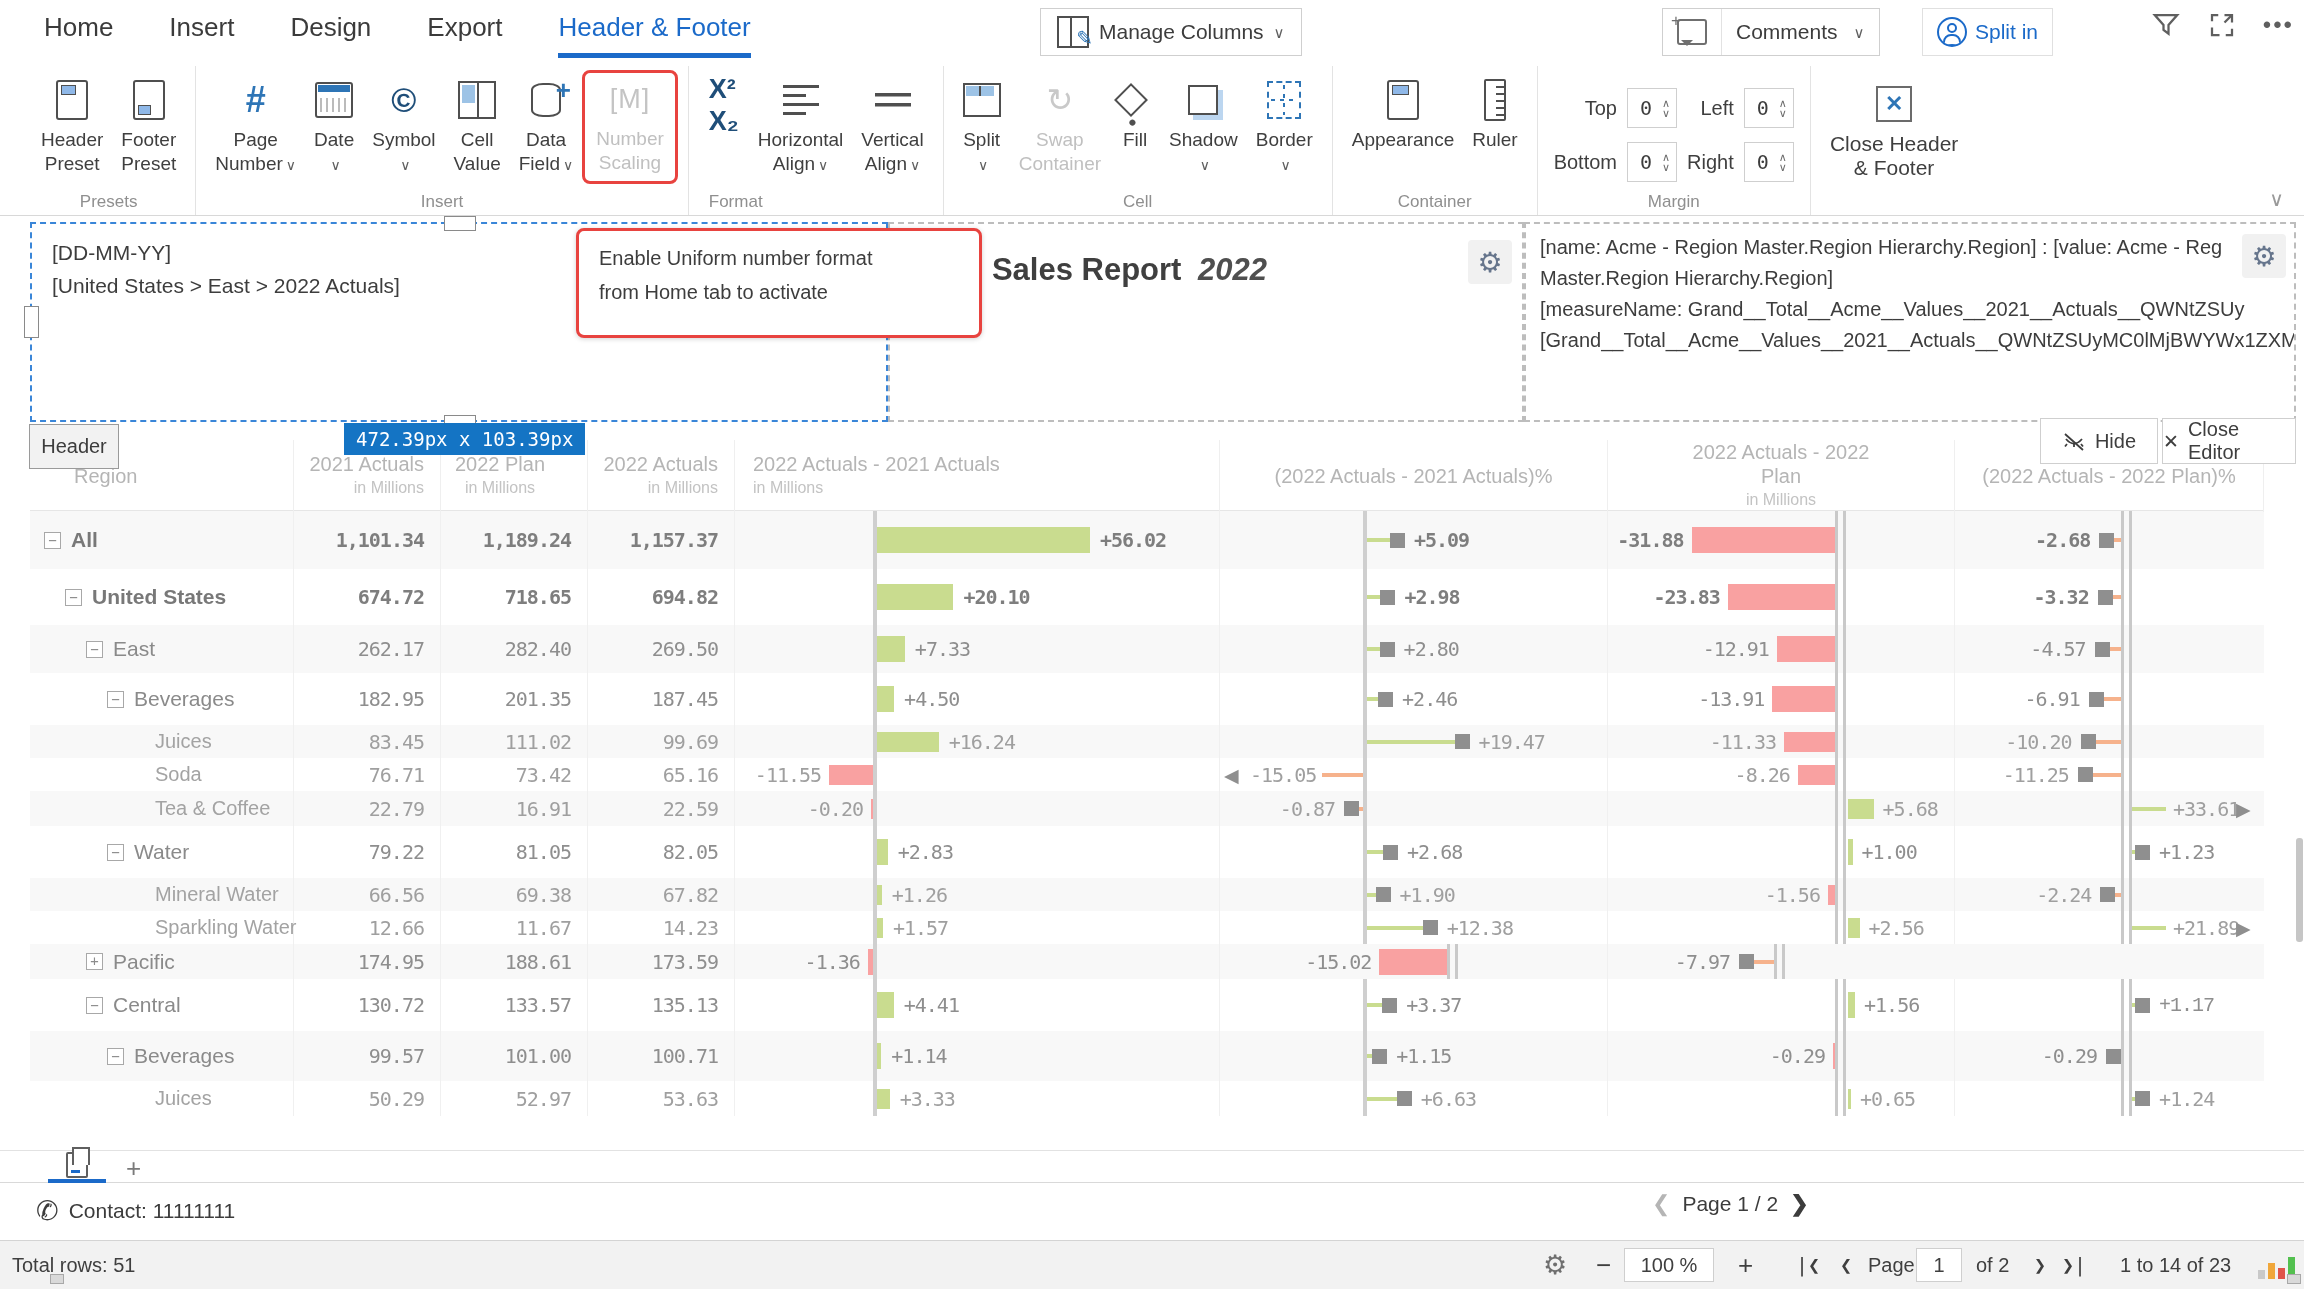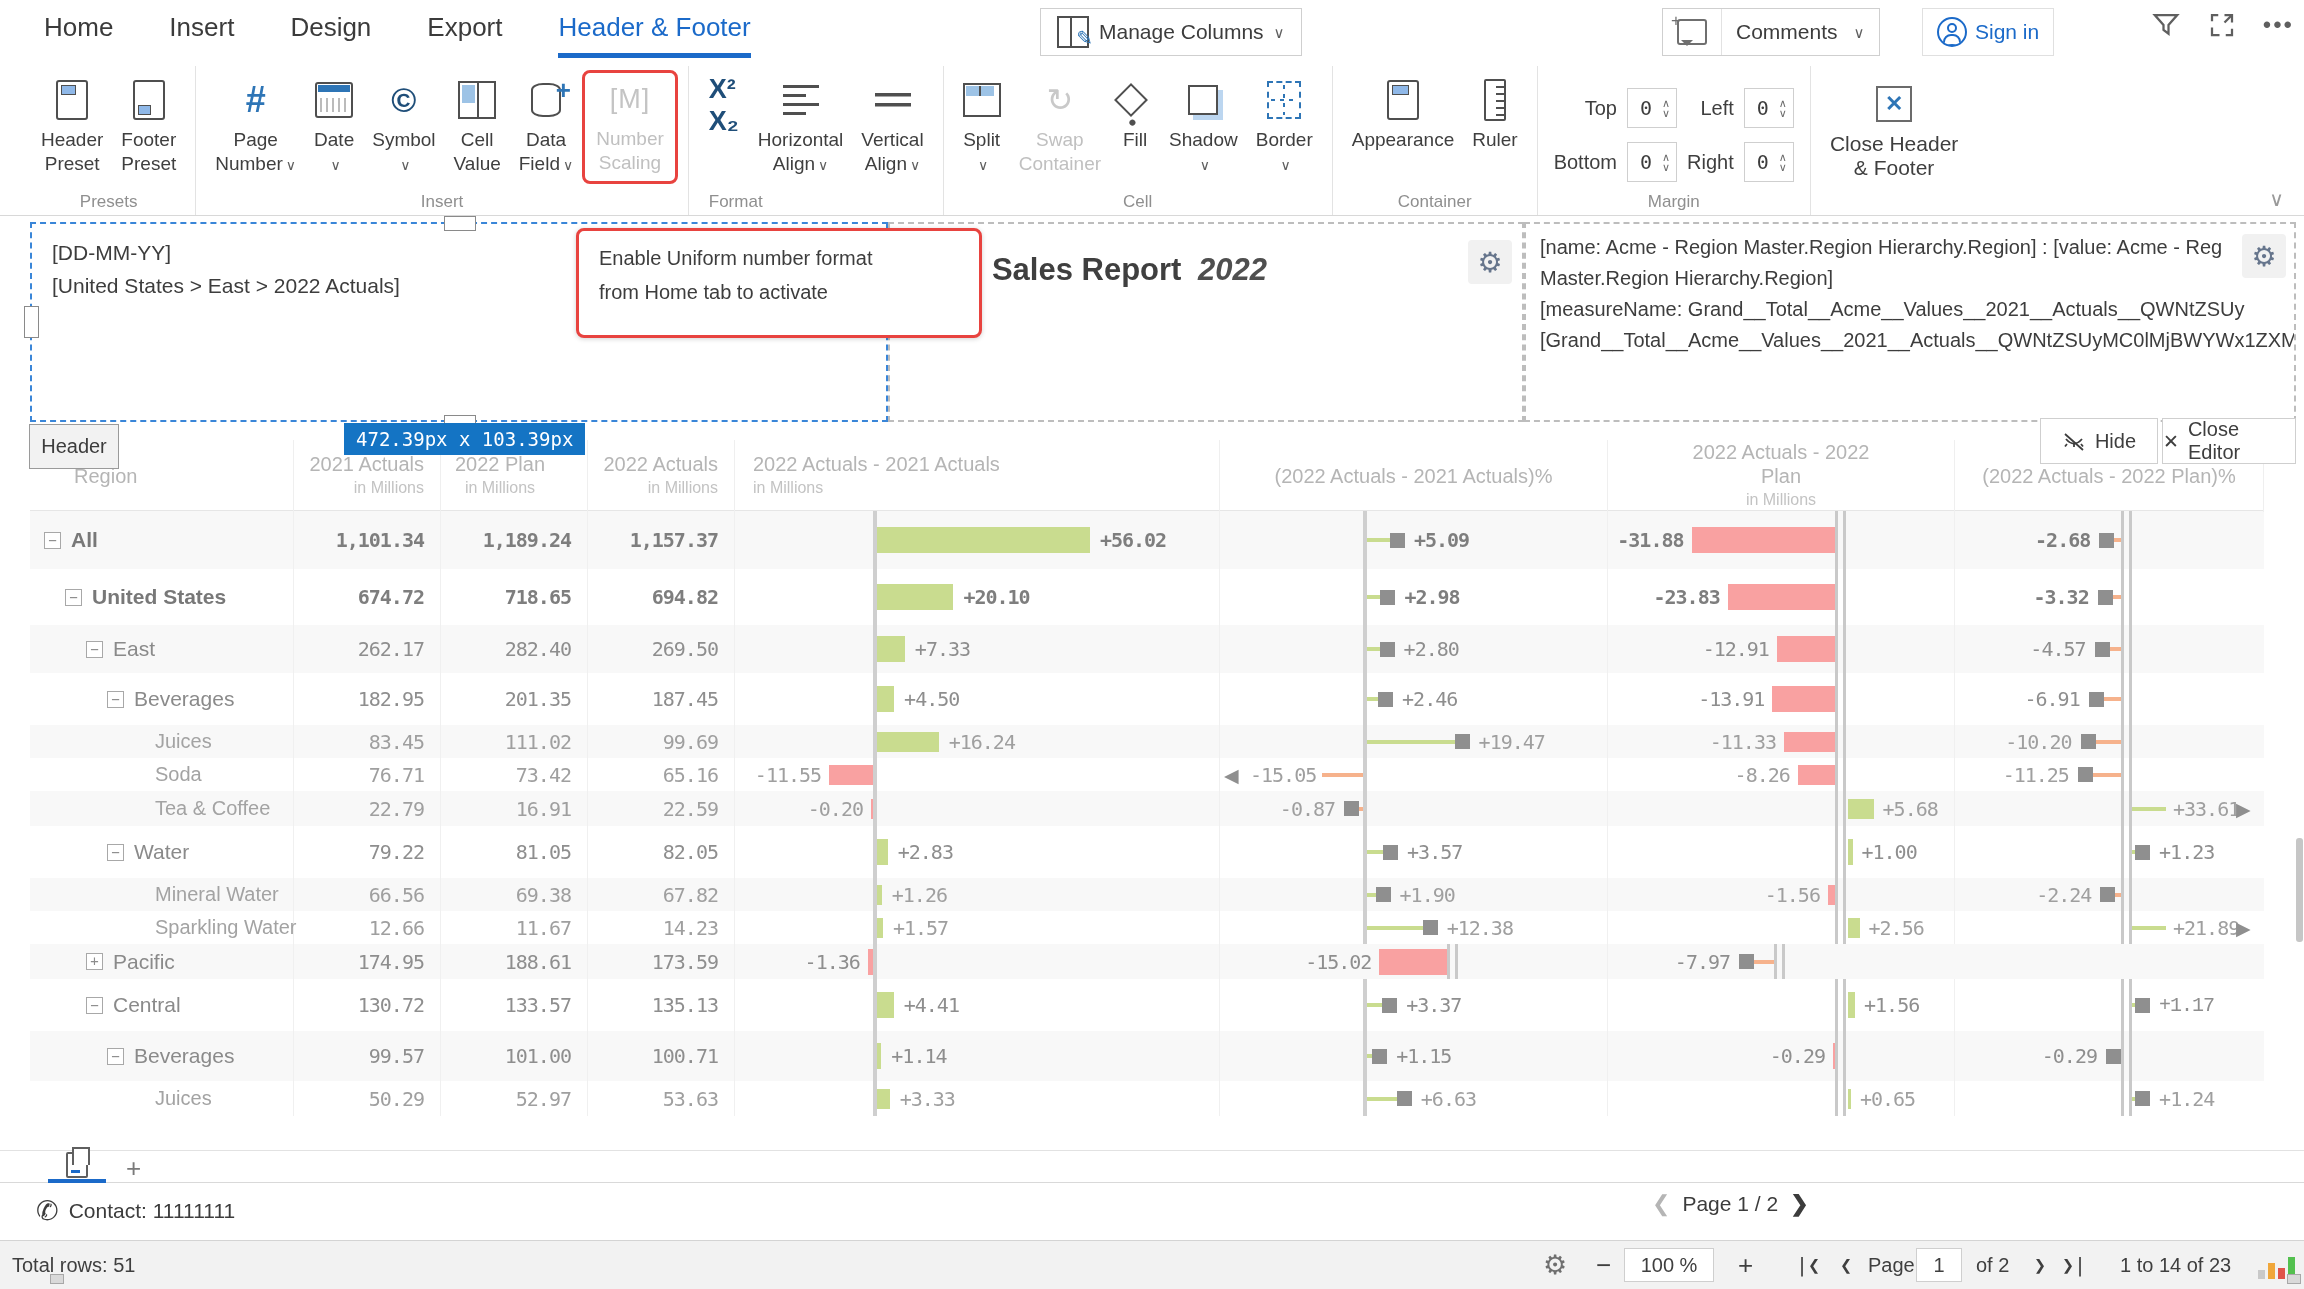--- a/index.html
+++ b/index.html
@@ -201,21 +201,21 @@
       <span class="cm-label">
           <span>Comments</span>
           <span class="chev">∨</span>
         </span>
     </div>
     <div class="btnbox si-box">
       <span style="width:26px;height:26px;border:2px solid #1b6ac9;border-radius:50%;position:relative;overflow:hidden;display:inline-block;">
           <span style="position:absolute;left:8px;top:4px;width:10px;height:10px;border:2px solid #1b6ac9;border-radius:50%;box-sizing:border-box;"></span>
           <span style="position:absolute;left:4px;top:15px;width:18px;height:12px;border:2px solid #1b6ac9;border-radius:8px 8px 0 0;box-sizing:border-box;"></span>
         </span>
-      <span class="si-label">Sign in</span>
+      <span class="si-label">Split in</span>
     </div>
     <div class="topicons">
       <svg width="30" height="30" viewBox="0 0 24 24">
           <path d="M3 4h18l-7 8v7l-4-3v-4z" fill="none" stroke="#5f5f5f" stroke-width="1.8"></path>
         </svg>
       <svg width="30" height="30" viewBox="0 0 24 24">
           <path d="M4 9v-5h5 M20 15v5h-5 M14 4h6v6 M4 14v6h6" fill="none" stroke="#5f5f5f" stroke-width="1.8"></path>
           <path d="M14 10l6-6" stroke="#5f5f5f" stroke-width="1.8"></path>
         </svg>
       <span style="font-size:24px;color:#5f5f5f;letter-spacing:2px;">•••</span>
@@ -760,21 +760,21 @@
         </div>
         <div class="td">
           <div class="axisline" style="left: 138px; width: 4px;"></div>
           <span class="dlabel" style="left: 162.754px;">+2.83</span>
           <div class="vbar" style="height: 26px; top: 13px; left: 142px; width: 10.754px; background: rgb(201, 220, 143);"></div>
         </div>
         <div class="td">
           <div class="axisline" style="left: 143px; width: 4px;"></div>
           <div class="stem" style="left: 147px; width: 16.065px; background: rgb(201, 220, 143); top: calc(50% - 2px);"></div>
           <div class="sqmark" style="left: 163.065px; top: calc(50% - 7.5px);"></div>
-          <span class="dlabel" style="left: 187.065px;">+3.57</span>
+          <span class="dlabel" style="left: 187.065px;">+2.68</span>
         </div>
         <div class="td">
           <div class="axisline" style="left: 227px; width: 3px; background: rgb(201, 201, 201);"></div>
           <div class="axisline" style="left: 235px; width: 3px; background: rgb(201, 201, 201);"></div>
           <span class="dlabel" style="left: 253.5px;">+1.00</span>
           <div class="vbar" style="height: 26px; top: 13px; left: 240px; width: 4.5px; background: rgb(201, 220, 143);"></div>
         </div>
         <div class="td" style="border-right: none;">
           <div class="axisline" style="left: 166px; width: 3px; background: rgb(201, 201, 201);"></div>
           <div class="axisline" style="left: 174px; width: 3px; background: rgb(201, 201, 201);"></div>

